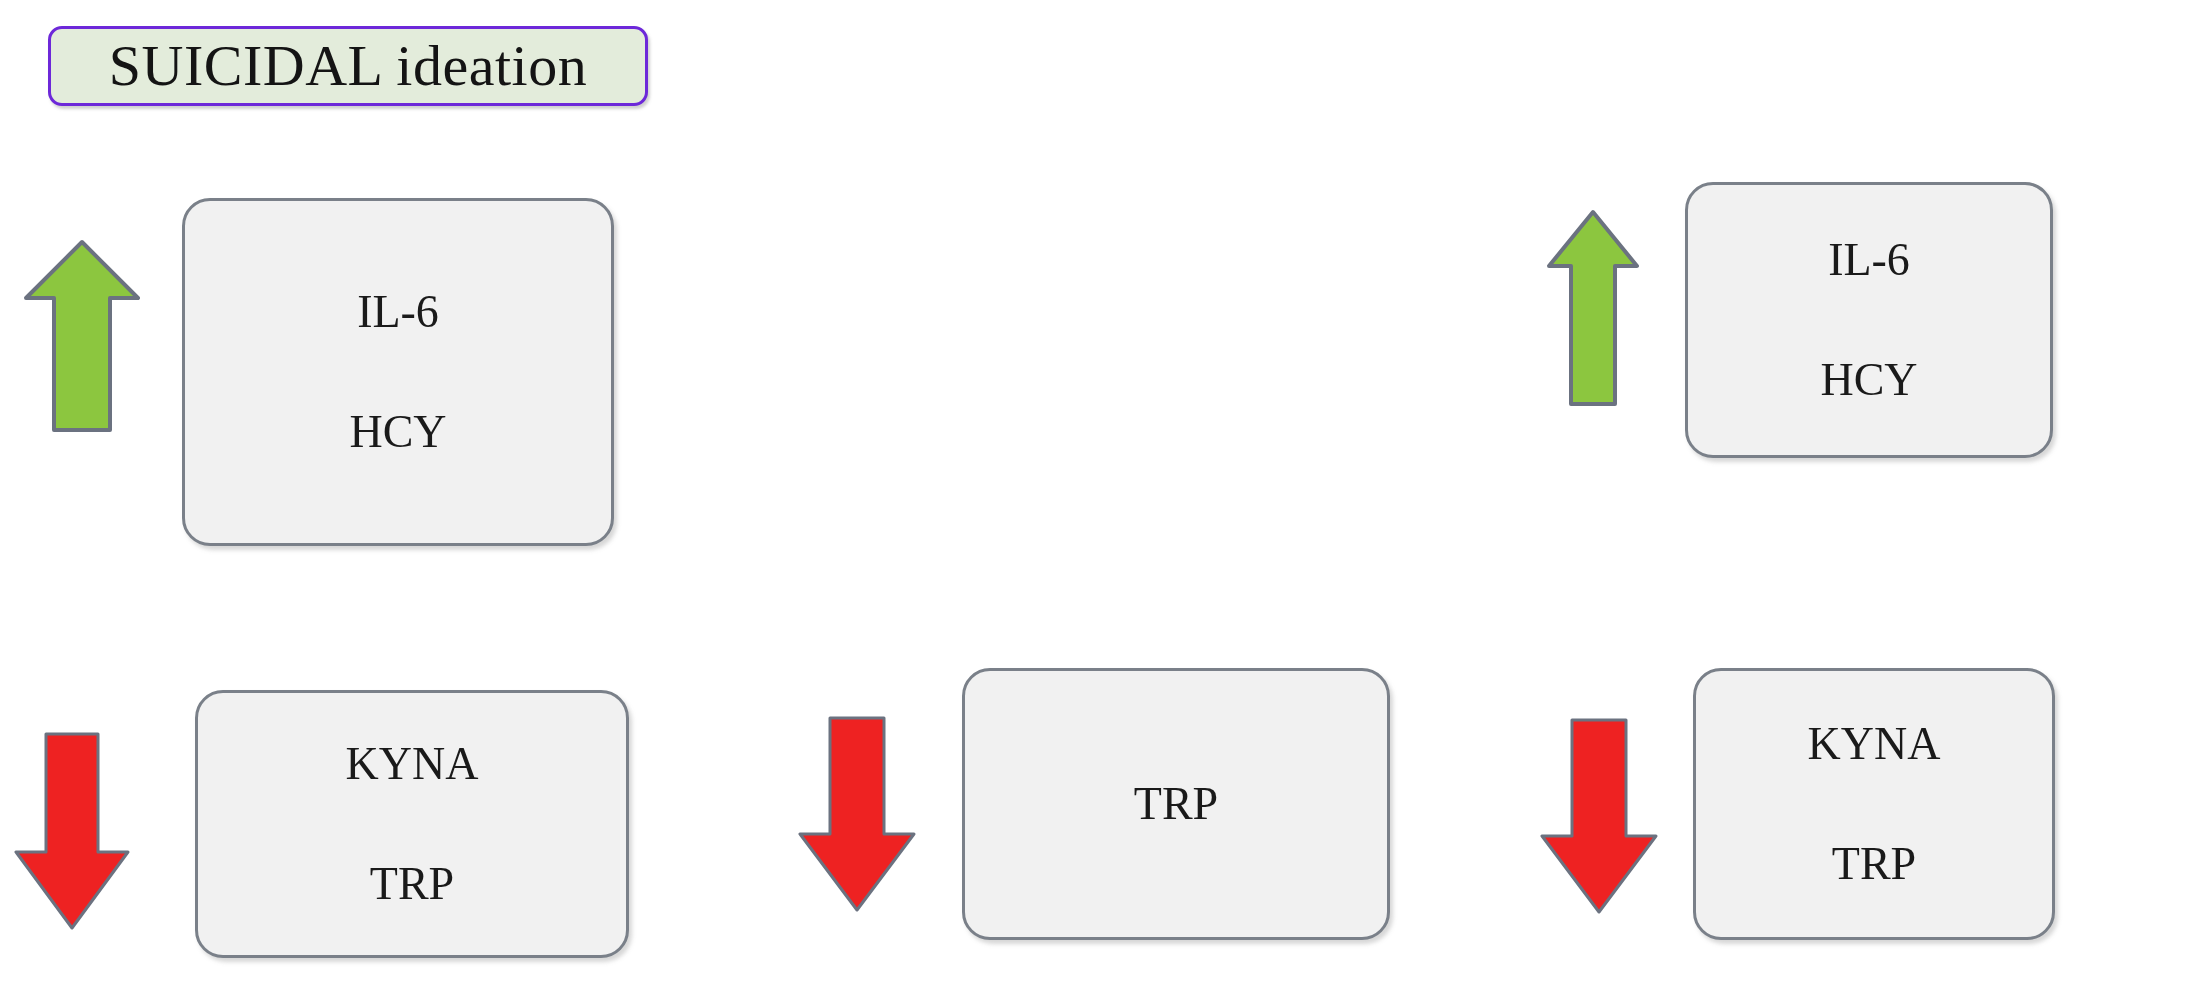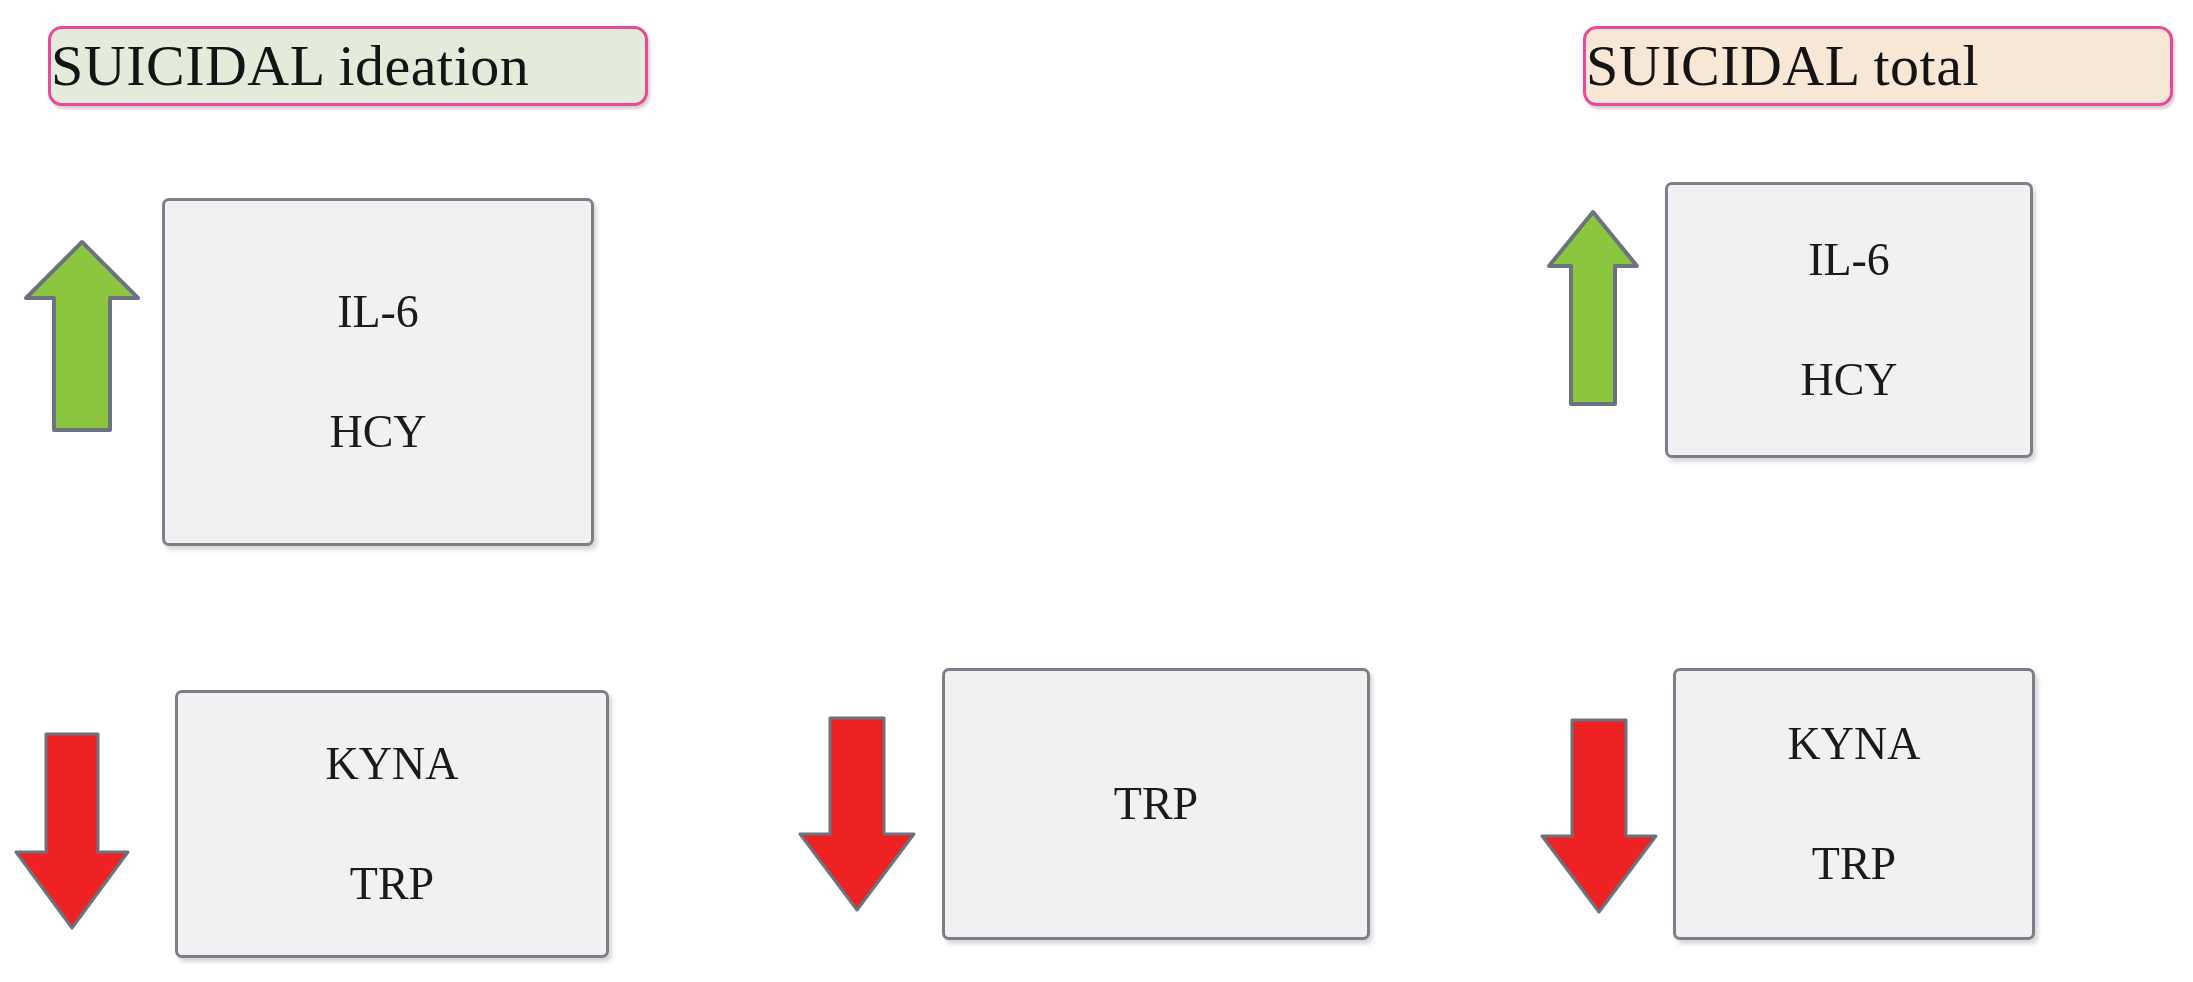--- a/index.html
+++ b/index.html
@@ -19,25 +19,25 @@
     position: absolute;
     left: 0; top: 0;
     width: 2193px;
     height: 982px;
   }
 
   
   .header-pill {
     position: absolute;
     box-sizing: border-box;
-    border: 3px solid #ec4899;
+    border: 3px solid #6d28d9;
     border-radius: 14px;
     display: flex;
     align-items: center;
-    justify-content: flex-start;
+    justify-content: center;
     box-shadow: 2px 3px 3px rgba(120,120,120,0.35);
   }
   .header-pill .pill-label {
     font-family: "Liberation Serif", "DejaVu Serif", serif;
     font-size: 58px;
     line-height: 1;
     color: #141414;
     letter-spacing: 0.5px;
     white-space: nowrap;
   }
@@ -45,26 +45,27 @@
   #header-ideation { left: 48px;   top: 26px; width: 600px; height: 80px; background: #e3ecdb; }
   #header-behavior { left: 834px;  top: 26px; width: 579px; height: 80px; background: #f6edc9; }
   #header-total    { left: 1583px; top: 26px; width: 590px; height: 80px; background: #f9e7d6; }
 
   
   .marker-box {
     position: absolute;
     box-sizing: border-box;
     background: #f1f1f1;
     border: 3px solid #7a8089;
-    border-radius: 7px;
+    border-radius: 28px;
     display: flex;
     flex-direction: column;
     align-items: center;
     justify-content: center;
     box-shadow: 3px 4px 4px rgba(140,140,140,0.35);
+    margin-left: 20px;
   }
   .marker-box .marker-line {
     font-family: "Liberation Serif", "DejaVu Serif", serif;
     font-size: 46px;
     line-height: 1;
     color: #1a1a1a;
     white-space: nowrap;
   }
   .marker-box.two-line .marker-line:first-child { margin-bottom: 74px; }
 
@@ -91,23 +92,20 @@
 </head>
 <body>
 
 <div class="stage">
 
   <div class="header-pill" id="header-ideation">
     <span class="pill-label">SUICIDAL ideation</span>
   </div>
 
 
-  <div class="header-pill" id="header-total">
-    <span class="pill-label">SUICIDAL total</span>
-  </div>
 
   <div class="arrow" id="arrow-ideation-up">
     <svg viewBox="0 0 120 196" preserveAspectRatio="none">
       <polygon points="60,4 116,60 88,60 88,192 32,192 32,60 4,60" fill="#8cc63f" stroke="#6b7280" stroke-width="4" stroke-linejoin="round"></polygon>
     </svg>
   </div>
 
   <div class="marker-box two-line" id="box-ideation-up">
     <span class="marker-line">IL-6</span>
     <span class="marker-line">HCY</span>

